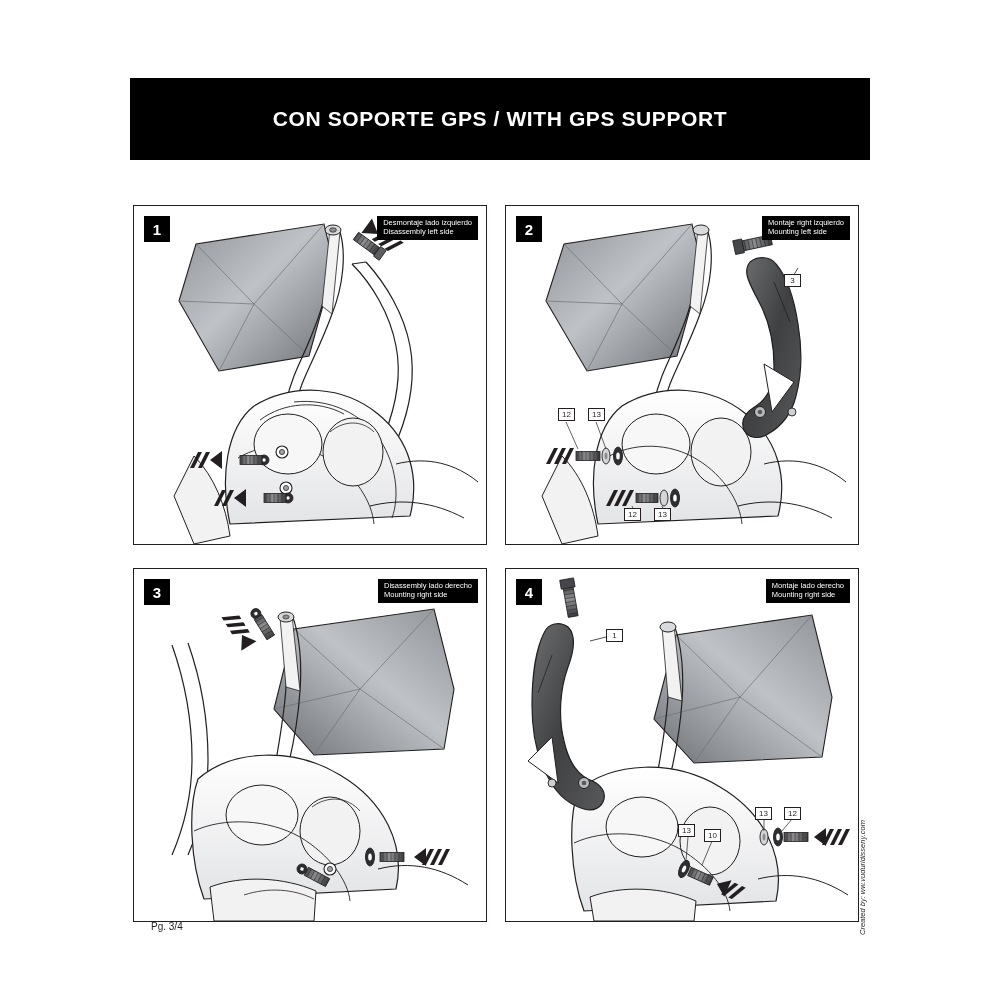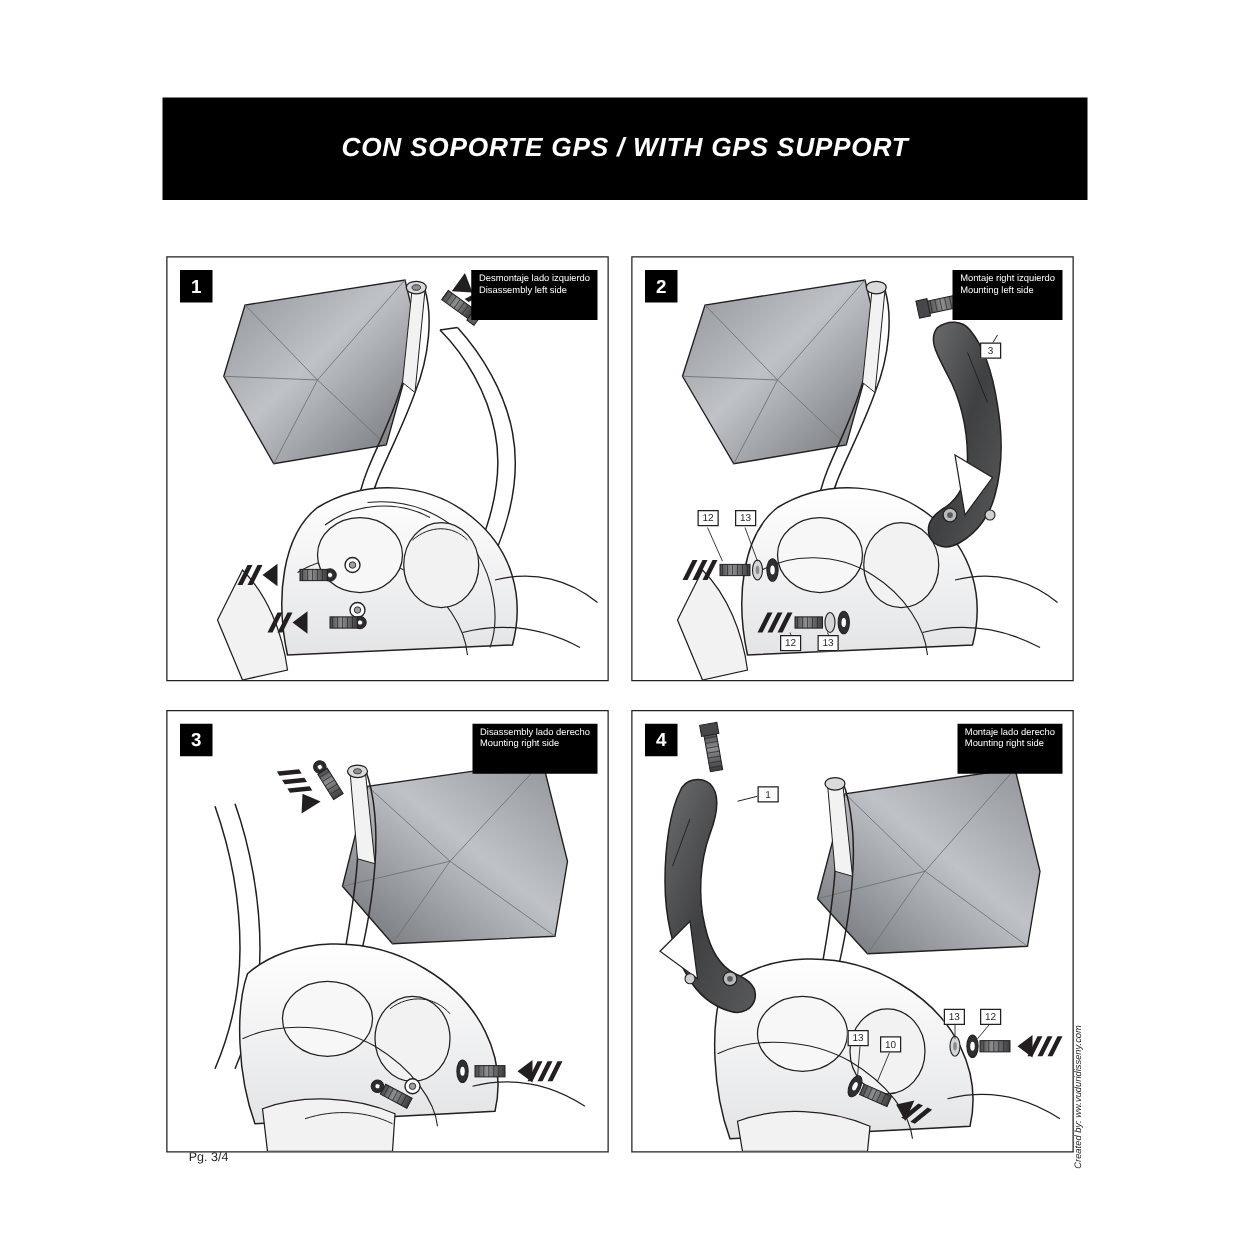--- a/index.html
+++ b/index.html
@@ -27,21 +27,20 @@
     position: absolute;
     left: 130px;
     top: 78px;
     width: 740px;
     height: 82px;
     background: #000000;
     color: #ffffff;
     display: flex;
     align-items: center;
     justify-content: center;
-    font-style: italic;
   }
   .title-banner .title-text {
     font-size: 21px;
     font-weight: bold;
     letter-spacing: 0.6px;
     text-align: center;
   }
 
   
   .panel {
@@ -70,21 +69,21 @@
     justify-content: center;
     z-index: 6;
   }
 
   .caption-box {
     position: absolute;
     right: 8px;
     top: 10px;
     background: #000;
     color: #fff;
-    padding: 3px 6px 20px 6px;
+    padding: 3px 6px 4px 6px;
     z-index: 6;
     line-height: 1.15;
   }
   .caption-box .cap-es {
     font-size: 7.5px;
     white-space: nowrap;
     display: block;
   }
   .caption-box .cap-en {
     font-size: 7.5px;

